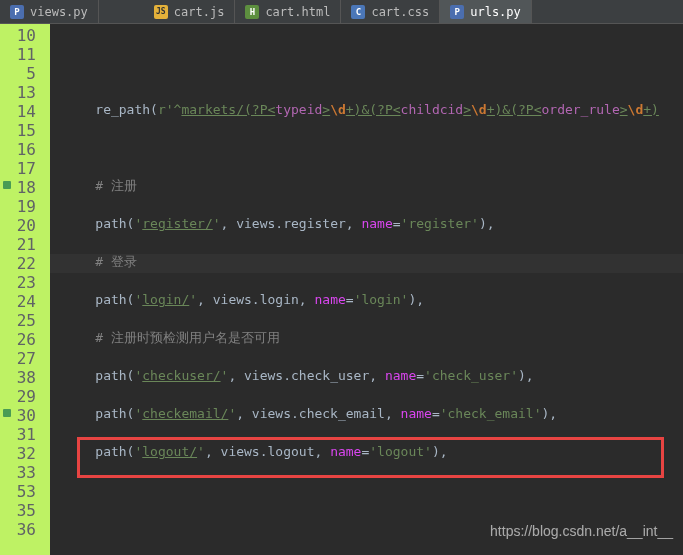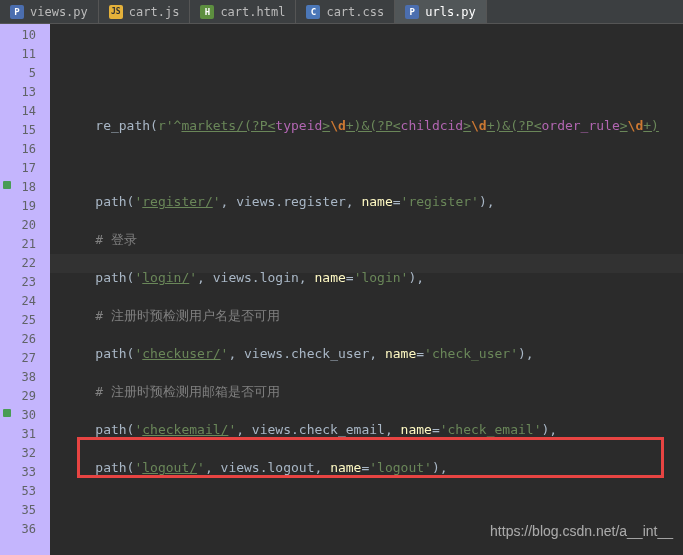--- a/index.html
+++ b/index.html
@@ -37,53 +37,53 @@
   display: inline-flex;
   width: 14px;
   height: 14px;
   align-items: center;
   justify-content: center;
   font-size: 9px;
   font-weight: bold;
   border-radius: 2px;
 }
 .icon-py { background: #4b6eaf; color: #fff; }
-.icon-js { background: #e4b13a; color: #333; font-size: 8px; }
+.icon-js { background: #e4b13a; color: #333; font-size: 8px; margin-left: 45px; }
 .icon-html { background: #5d8f3f; color: #fff; }
 .icon-css { background: #4b77b8; color: #fff; }
 .editor {
   display: flex;
   height: calc(555px - 24px);
   position: relative;
 }
 .gutter {
   width: 50px;
-  background: #c4b5fd;
+  background: #bef264;
   text-align: right;
   padding-right: 14px;
   color: #606366;
-  font-size: 12px;
+  font-size: 16px;
   line-height: 19px;
   padding-top: 2px;
   user-select: none;
   position: relative;
 }
 .gutter-mark {
   position: absolute;
   left: 3px;
   width: 8px;
   height: 8px;
   background: #499c54;
   border-radius: 1px;
 }
 .code {
   flex: 1;
   padding-left: 14px;
   line-height: 19px;
-  padding-top: 16px;
+  padding-top: 0;
   white-space: pre;
   position: relative;
 }
 .hl-line {
   position: absolute;
   left: 0;
   right: 0;
   height: 19px;
   background: #323232;
   z-index: 0;
@@ -94,21 +94,21 @@
   border: 3px solid #e74442;
   left: 77px;
   width: 587px;
   top: 437px;
   height: 41px;
   z-index: 5;
   pointer-events: none;
 }
 .s { color: #6a8759; }
 .u { color: #6a8759; text-decoration: underline #6a8759; }
-.k { color: #fef9c3; }
+.k { color: #d946ef; }
 .e { color: #cc7832; font-weight: bold; }
 .c { color: #808080; }
 .i { color: #b266b2; }
 .watermark {
   position: absolute;
   right: 10px;
   bottom: 16px;
   color: #e0e0e0;
   font-size: 14px;
   font-family: sans-serif;
@@ -174,26 +174,26 @@
         <div>53</div>
         <div>35</div>
         <div>36</div>
       </div>
   </div>
   <div class="code">
     <div class="hl-line" style="top:230px"></div>
     <div class="code-lines">
 <div><span>    re_path(</span><span class="s">r</span><span class="s">'^</span><span class="u">markets/(?P&lt;</span><span class="i">typeid</span><span class="u">&gt;</span><span class="e">\d</span><span class="u">+)&amp;(?P&lt;</span><span class="i">childcid</span><span class="u">&gt;</span><span class="e">\d</span><span class="u">+)&amp;(?P&lt;</span><span class="i">order_rule</span><span class="u">&gt;</span><span class="e">\d</span><span class="u">+)</span></div>
 <div>&nbsp;</div>
+<div><span>    </span><span class="c"># 注册</span></div>
 <div><span>    path(</span><span class="s">'</span><span class="u">register/</span><span class="s">'</span><span>, views.register, </span><span class="k">name</span><span>=</span><span class="s">'register'</span><span>),</span></div>
 <div><span>    </span><span class="c"># 登录</span></div>
 <div><span>    path(</span><span class="s">'</span><span class="u">login/</span><span class="s">'</span><span>, views.login, </span><span class="k">name</span><span>=</span><span class="s">'login'</span><span>),</span></div>
 <div><span>    </span><span class="c"># 注册时预检测用户名是否可用</span></div>
 <div><span>    path(</span><span class="s">'</span><span class="u">checkuser/</span><span class="s">'</span><span>, views.check_user, </span><span class="k">name</span><span>=</span><span class="s">'check_user'</span><span>),</span></div>
-<div><span>    </span><span class="c"># 注册时预检测用邮箱是否可用</span></div>
 <div><span>    path(</span><span class="s">'</span><span class="u">checkemail/</span><span class="s">'</span><span>, views.check_email, </span><span class="k">name</span><span>=</span><span class="s">'check_email'</span><span>),</span></div>
 <div><span>    path(</span><span class="s">'</span><span class="u">logout/</span><span class="s">'</span><span>, views.logout, </span><span class="k">name</span><span>=</span><span class="s">'logout'</span><span>),</span></div>
 
 
 
 
 
 
 
 

